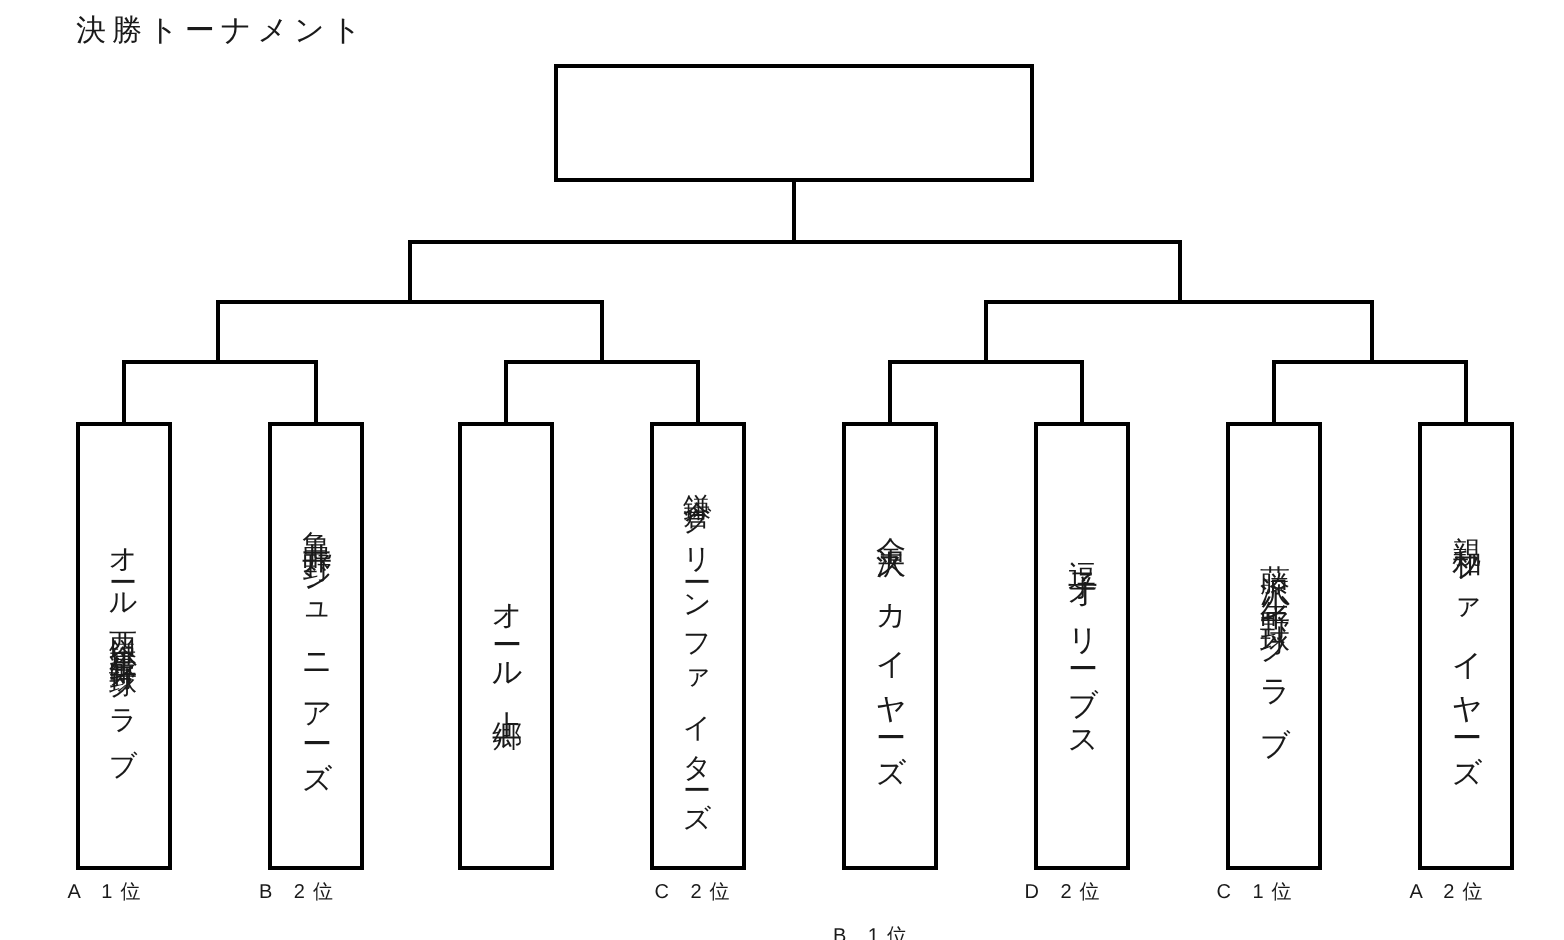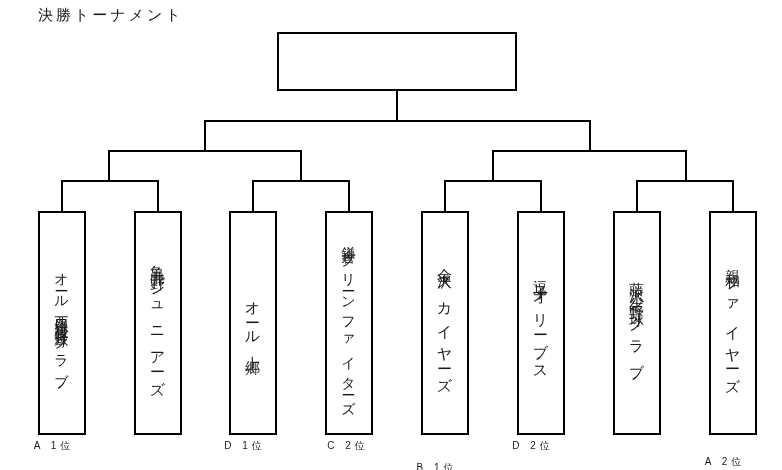--- a/index.html
+++ b/index.html
@@ -130,19 +130,20 @@
     <span class="team-name">逗子オリーブス</span>
   </div>
   <div class="team-box" style="left:613px;">
     <span class="team-name">藤沢少年野球クラブ</span>
   </div>
   <div class="team-box" style="left:709px;">
     <span class="team-name">親和ファイヤーズ</span>
   </div>
 
   <div class="seed-label" style="left:12px;">A 1位</div>
-  <div class="seed-label" style="left:203px;">D 1位</div>
+  <div class="seed-label" style="left:108px;">B 2位</div>
   <div class="seed-label" style="left:306px;">C 2位</div>
   <div class="seed-label" style="left:395px;margin-top:22px;">B 1位</div>
   <div class="seed-label" style="left:491px;">D 2位</div>
-  <div class="seed-label" style="left:683px;margin-top:16px;">A 2位</div>
+  <div class="seed-label" style="left:587px;">C 1位</div>
+  <div class="seed-label" style="left:683px;">A 2位</div>
 
 </div>
 
 </body></html>

